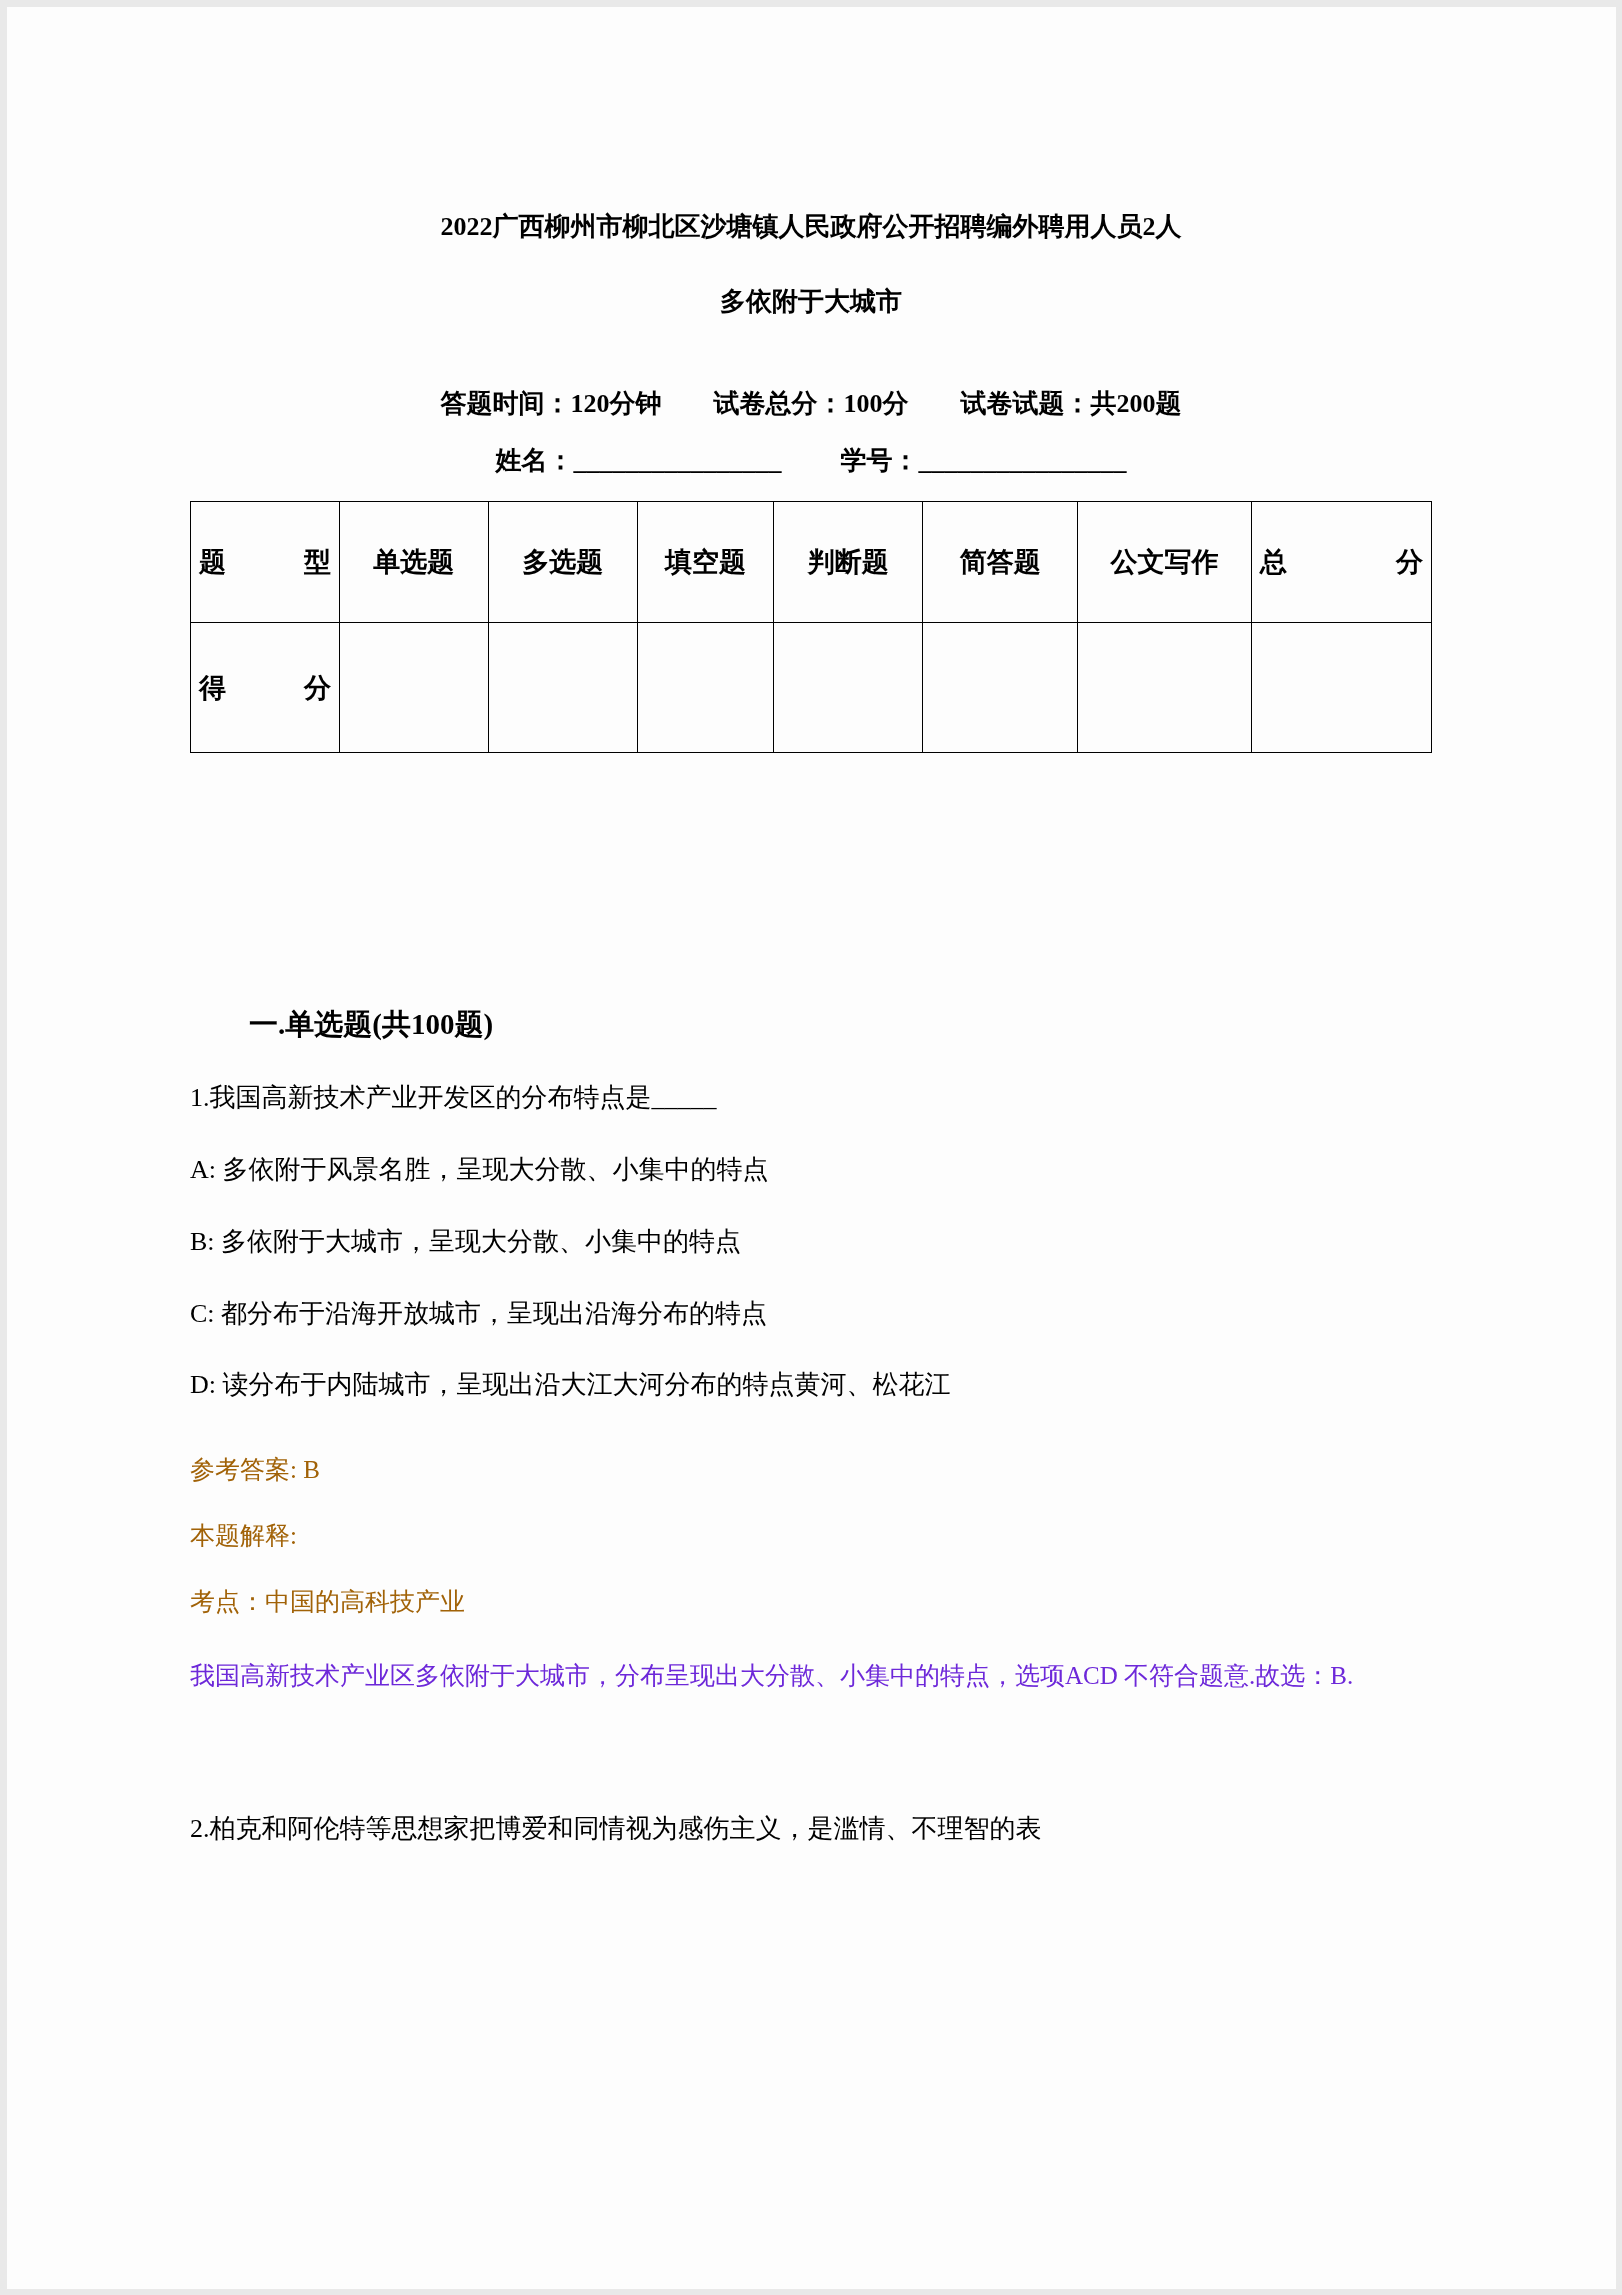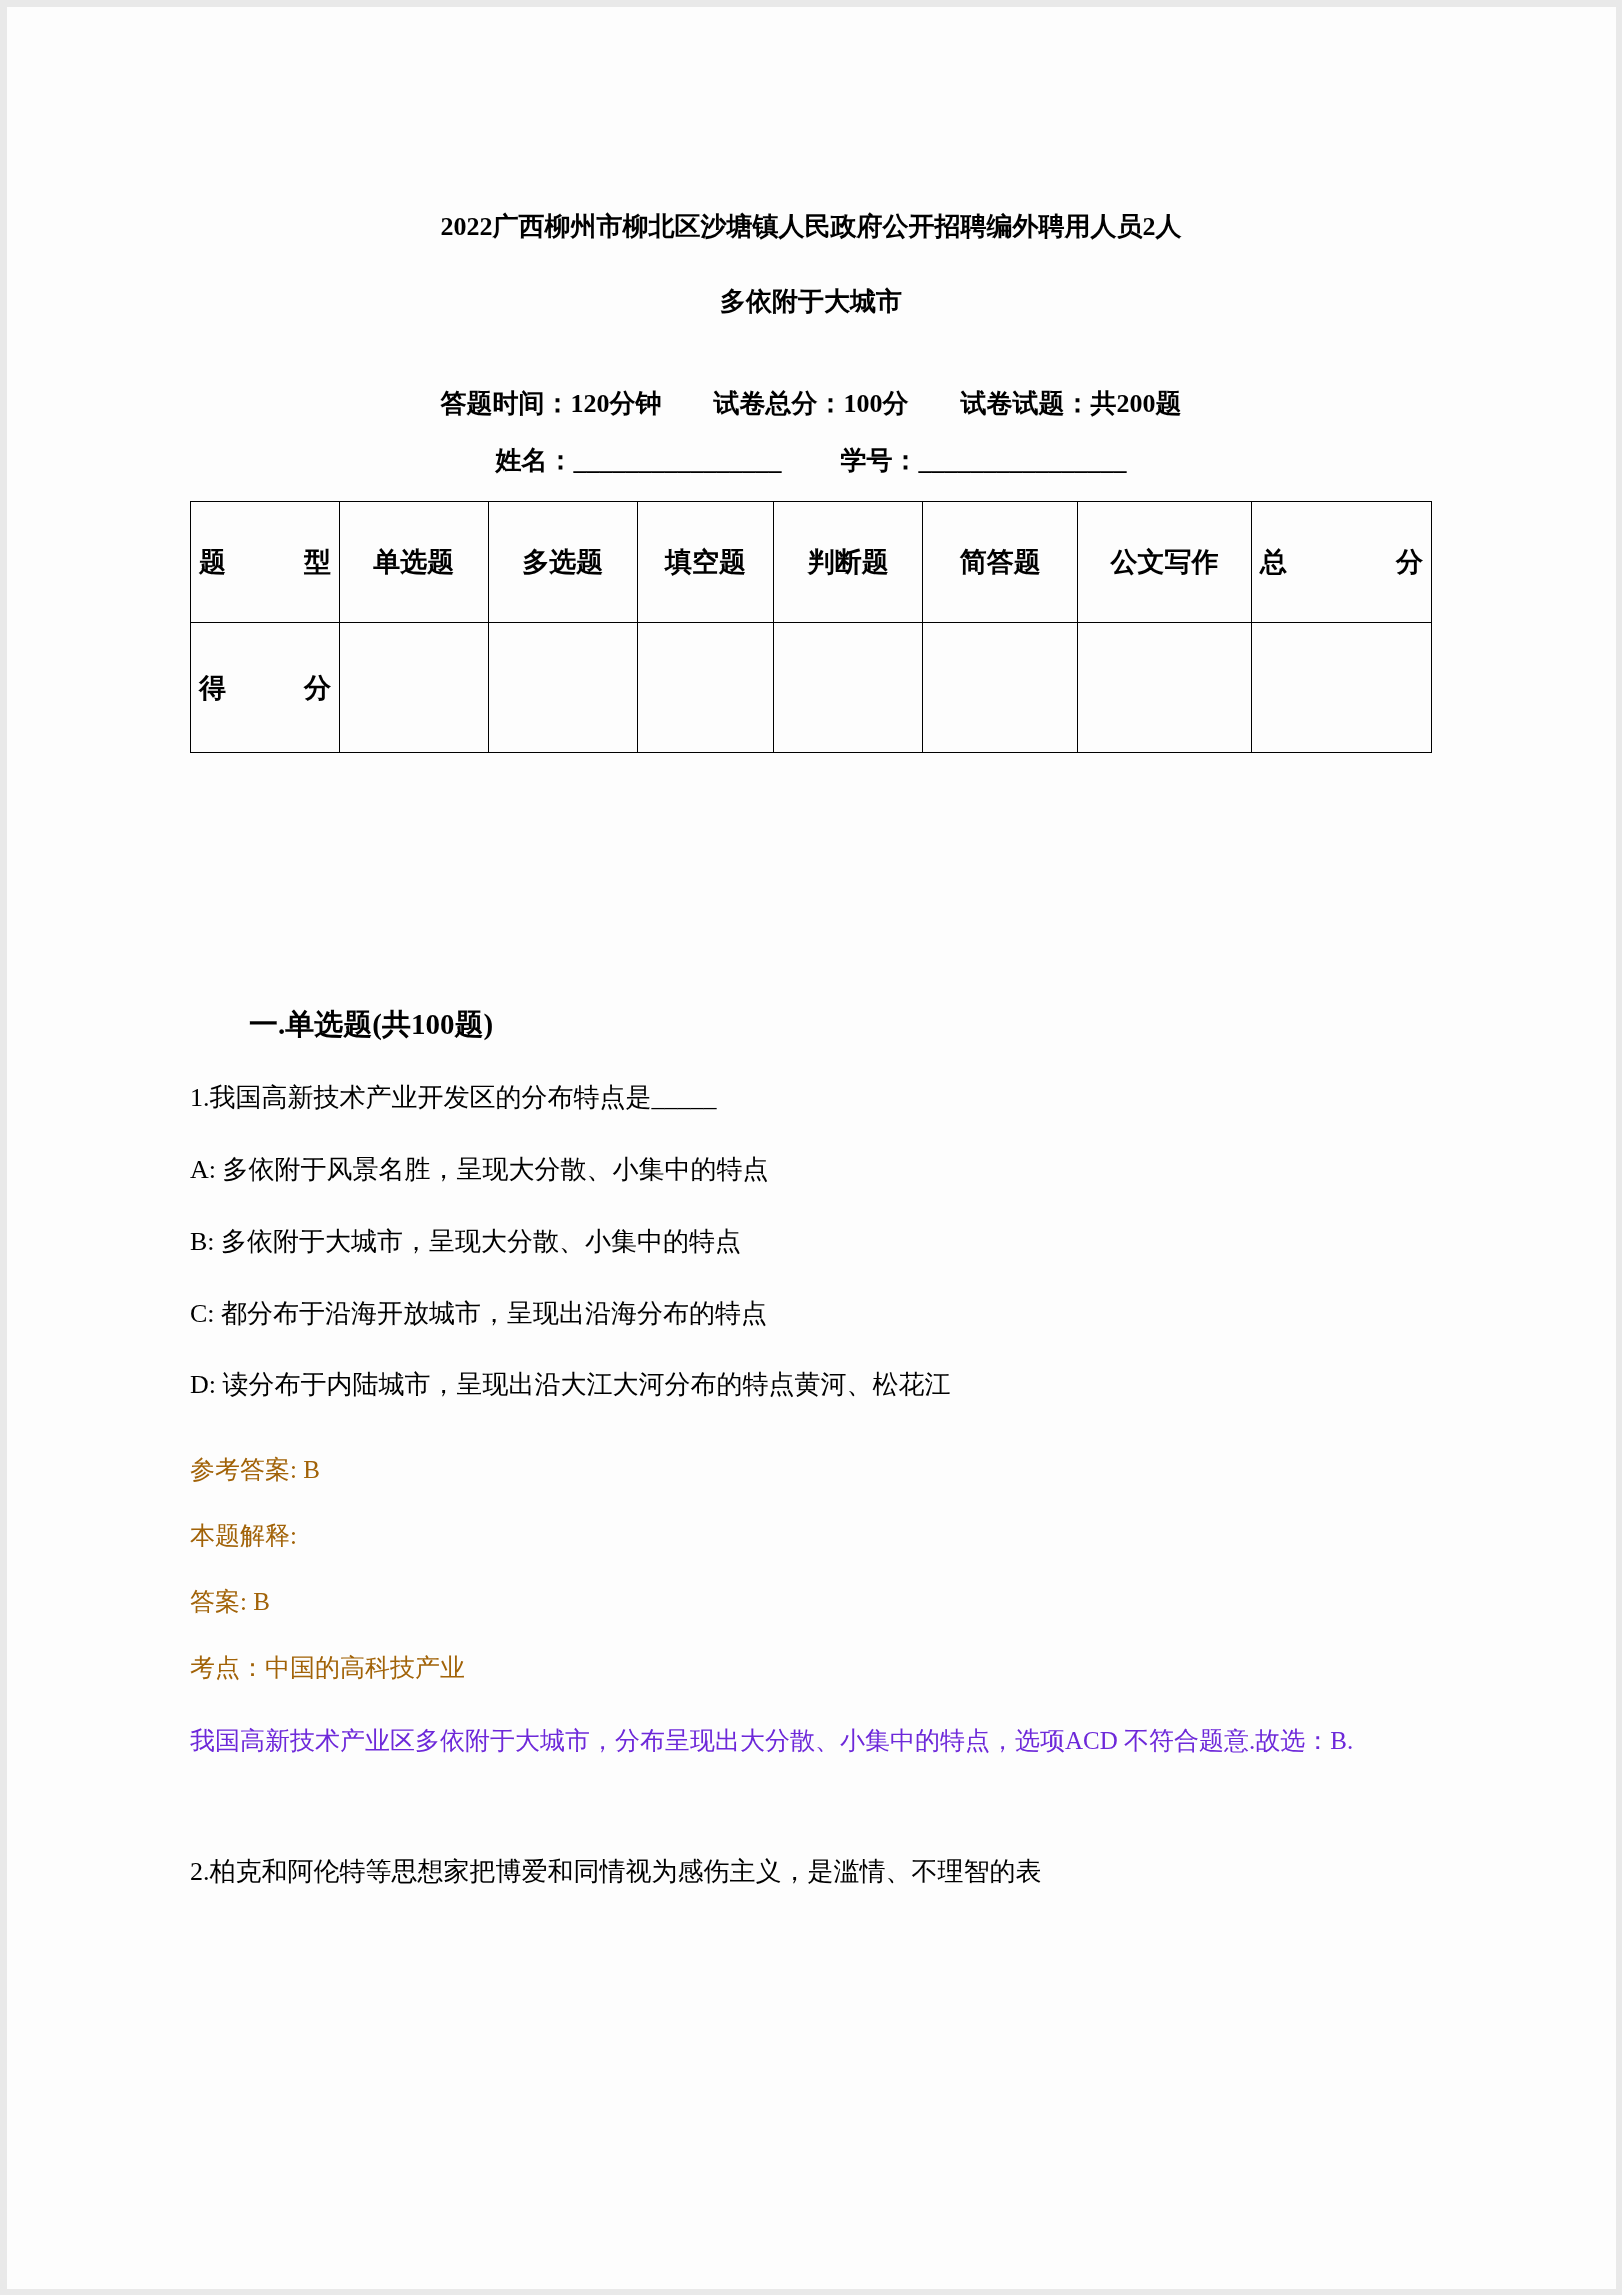--- a/index.html
+++ b/index.html
@@ -89,21 +89,21 @@
     line-height: 1.15;
     margin: 37px 0 0 0;
   }
   .red-para {
     color: #6d28d9;
     font-size: 25px;
     line-height: 68px;
     margin: 25px 0 0 0;
   }
   .next-question {
-    margin-top: 82px;
+    margin-top: 104px;
   }
 </style>
 </head>
 <body>
 
 <div class="page">
   <div class="content">
 
     <h1 class="title">2022广西柳州市柳北区沙塘镇人民政府公开招聘编外聘用人员2人</h1>
     <h1 class="title title-line2">多依附于大城市</h1>
@@ -154,21 +154,20 @@
 
     <div class="qline stem">1.我国高新技术产业开发区的分布特点是_____</div>
     <div class="qline">A: 多依附于风景名胜，呈现大分散、小集中的特点</div>
     <div class="qline">B: 多依附于大城市，呈现大分散、小集中的特点</div>
     <div class="qline">C: 都分布于沿海开放城市，呈现出沿海分布的特点</div>
     <div class="qline">D: 读分布于内陆城市，呈现出沿大江大河分布的特点黄河、松花江</div>
 
     <div class="answer-block">
       <div class="red-line" style="margin-top:0">参考答案: B</div>
       <div class="red-line">本题解释:</div>
-      <div class="red-line">答案: B</div>
       <div class="red-line">考点：中国的高科技产业</div>
       <div class="red-para">我国高新技术产业区多依附于大城市，分布呈现出大分散、小集中的特点，选项ACD 不符合题意.故选：B.</div>
     </div>
 
     <div class="qline next-question">2.柏克和阿伦特等思想家把博爱和同情视为感伤主义，是滥情、不理智的表</div>
 
   </div>
 </div>
 
 

